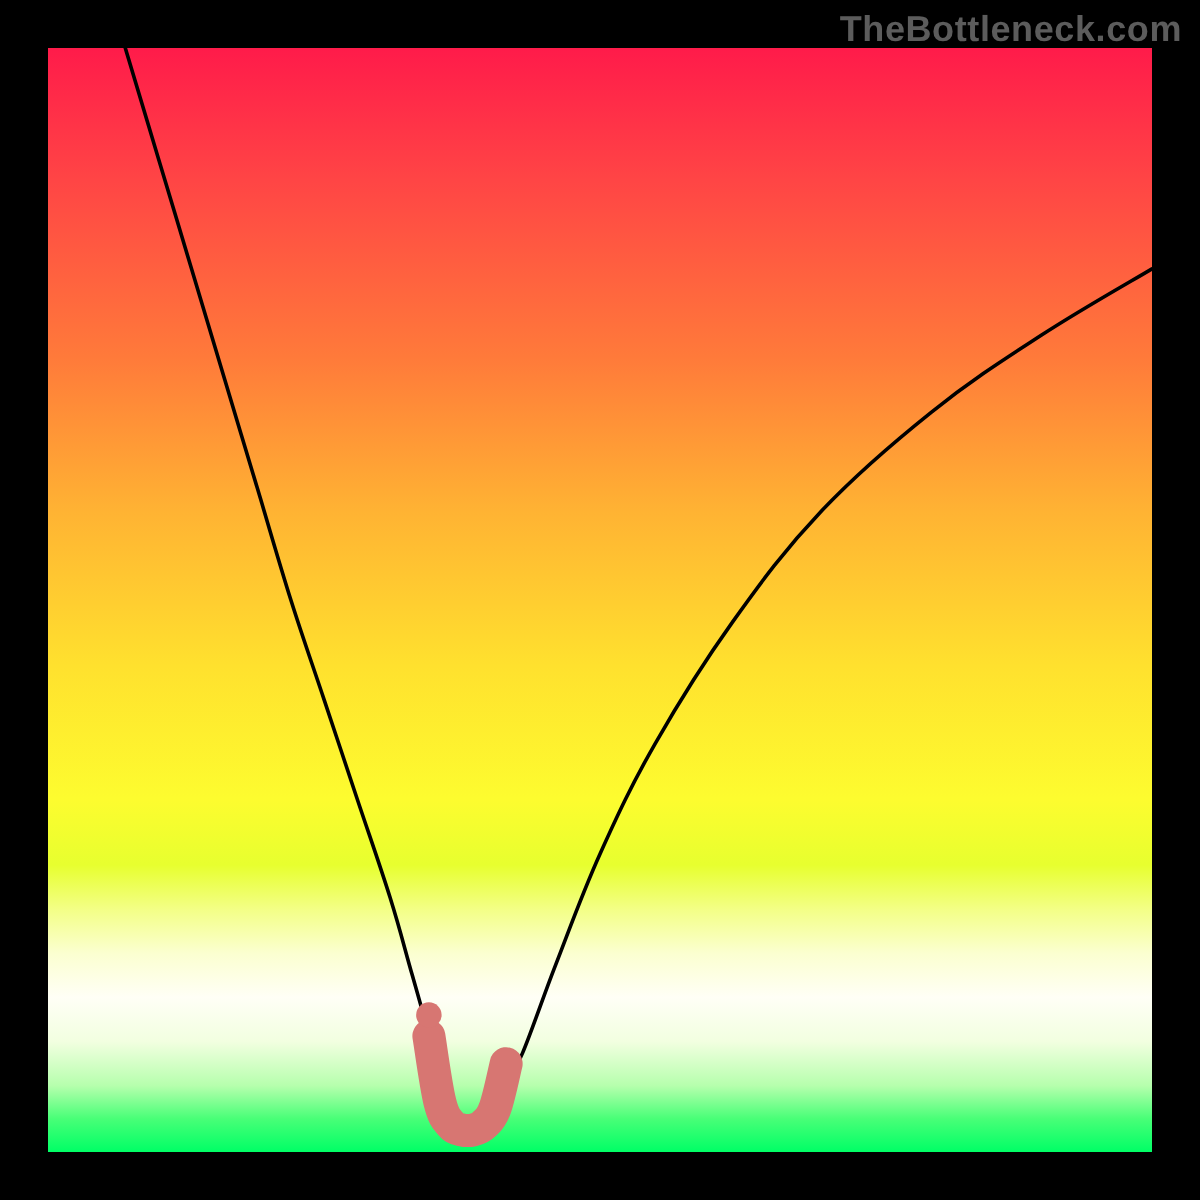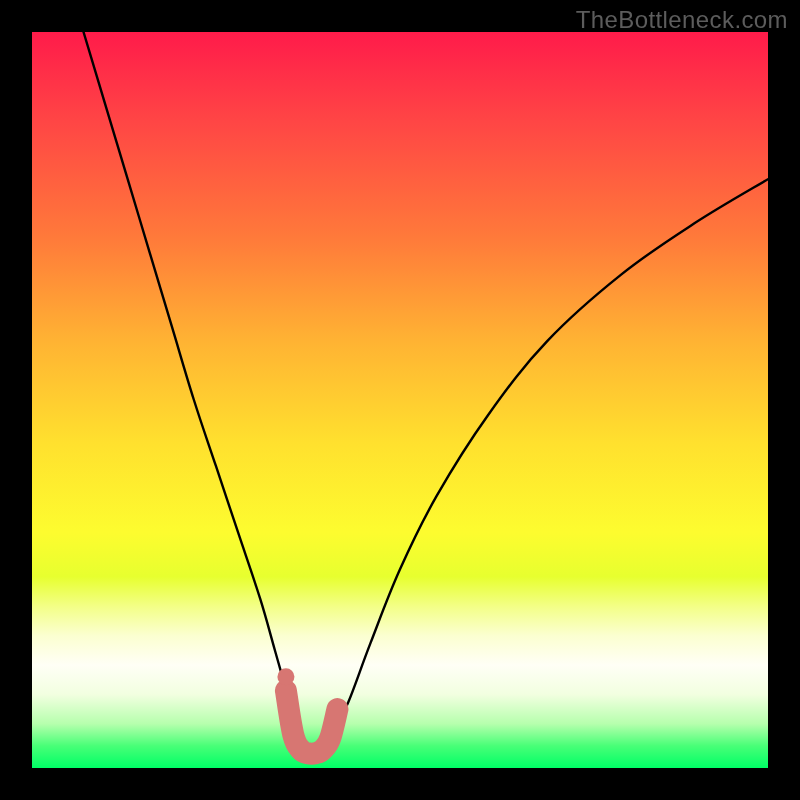--- a/index.html
+++ b/index.html
@@ -34,21 +34,21 @@
       #00ff66 100%
     );
     overflow: hidden;
   }
   .watermark {
     position: absolute;
     top: 6px;
     right: 12px;
     color: #5c5c5c;
     font-size: 24px;
-    font-weight: 400;
+    font-weight: 700;
     letter-spacing: 0.4px;
     z-index: 10;
   }
   svg.curve {
     position: absolute;
     left: 0;
     top: 0;
     width: 736px;
     height: 736px;
     overflow: visible;

